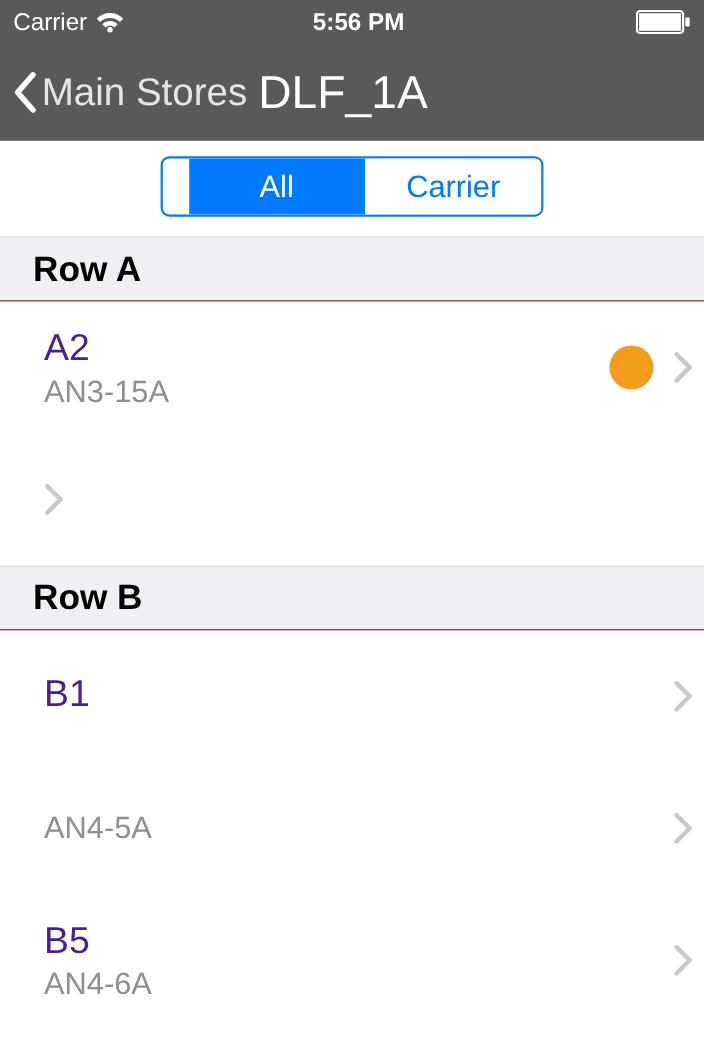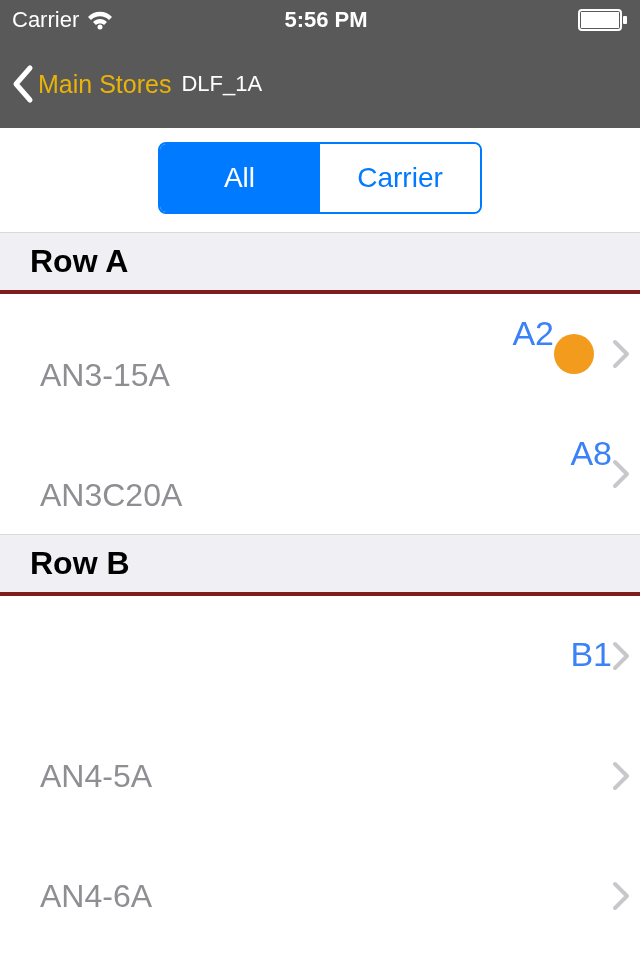--- a/index.html
+++ b/index.html
@@ -55,47 +55,48 @@
       color: #ffffff;
       display: flex;
       align-items: center;
       padding: 0 10px;
       position: relative;
     }
     .back-button {
       display: flex;
       align-items: center;
       gap: 4px;
-      font-size: 25px;
+      font-size: 35px;
       font-weight: 300;
-      color: #eab308;
+      color: #e5e5e5;
     }
     .back-chevron {
       width: 24px;
       height: 40px;
     }
     .nav-title {
-      font-size: 22px;
+      font-size: 42px;
       font-weight: 300;
       margin-left: 10px;
     }
 
     
     .segmented-wrapper {
       background: #ffffff;
       padding: 14px 0 18px;
       display: flex;
       justify-content: center;
     }
     .segmented {
       display: flex;
       border: 2px solid #007aff;
       border-radius: 8px;
       overflow: hidden;
-      height: 72px;
+      height: 55px;
+      padding-left: 24px;
     }
     .segment {
       width: 160px;
       display: flex;
       align-items: center;
       justify-content: center;
       font-size: 28px;
       color: #007aff;
       background: #ffffff;
     }
@@ -108,43 +109,42 @@
     }
 
     
     .section-header {
       background: #efeff4;
       padding: 10px 30px 10px 30px;
       font-size: 32px;
       font-weight: 700;
       color: #000000;
       border-top: 1px solid #d9d9d9;
-      border-bottom: 4px solid #7f1d1d;
+      border-bottom: 1px solid #7f1d1d;
     }
 
     
     .row {
       display: flex;
       align-items: center;
       padding: 20px 10px 20px 40px;
       position: relative;
       min-height: 120px;
     }
     .row-content {
       flex: 1;
     }
     .row-title {
       font-size: 34px;
-      color: #3b82f6;
+      color: #4c1d95;
       font-weight: 400;
       margin-bottom: 4px;
-      text-align: right;
     }
     .row-subtitle {
-      font-size: 32px;
+      font-size: 28px;
       color: #8e8e93;
       font-weight: 400;
     }
     .row-right {
       display: flex;
       align-items: center;
       gap: 18px;
     }
     .dot {
       width: 40px;
@@ -217,24 +217,20 @@
       <div class="row-right">
         <div class="dot visible" style="background: rgb(243, 155, 29);"></div>
         <span class="disclosure">
           <svg width="18" height="30" viewBox="0 0 18 30">
             <polyline points="3,3 15,15 3,27" fill="none" stroke="#c7c7cc" stroke-width="4" stroke-linecap="round" stroke-linejoin="round"></polyline>
           </svg>
         </span>
       </div>
     </div>
     <div class="row">
-      <div class="row-content">
-        <div class="row-title">A8</div>
-        <div class="row-subtitle">AN3C20A</div>
-      </div>
       <div class="row-right">
         <span class="disclosure">
           <svg width="18" height="30" viewBox="0 0 18 30">
             <polyline points="3,3 15,15 3,27" fill="none" stroke="#c7c7cc" stroke-width="4" stroke-linecap="round" stroke-linejoin="round"></polyline>
           </svg>
         </span>
       </div>
     </div>
     <div class="section-header">Row B</div>
     <div class="row">
@@ -256,20 +252,21 @@
       <div class="row-right">
         <span class="disclosure">
           <svg width="18" height="30" viewBox="0 0 18 30">
             <polyline points="3,3 15,15 3,27" fill="none" stroke="#c7c7cc" stroke-width="4" stroke-linecap="round" stroke-linejoin="round"></polyline>
           </svg>
         </span>
       </div>
     </div>
     <div class="row">
       <div class="row-content">
+        <div class="row-title">B5</div>
         <div class="row-subtitle">AN4-6A</div>
       </div>
       <div class="row-right">
         <span class="disclosure">
           <svg width="18" height="30" viewBox="0 0 18 30">
             <polyline points="3,3 15,15 3,27" fill="none" stroke="#c7c7cc" stroke-width="4" stroke-linecap="round" stroke-linejoin="round"></polyline>
           </svg>
         </span>
       </div>
     </div>

